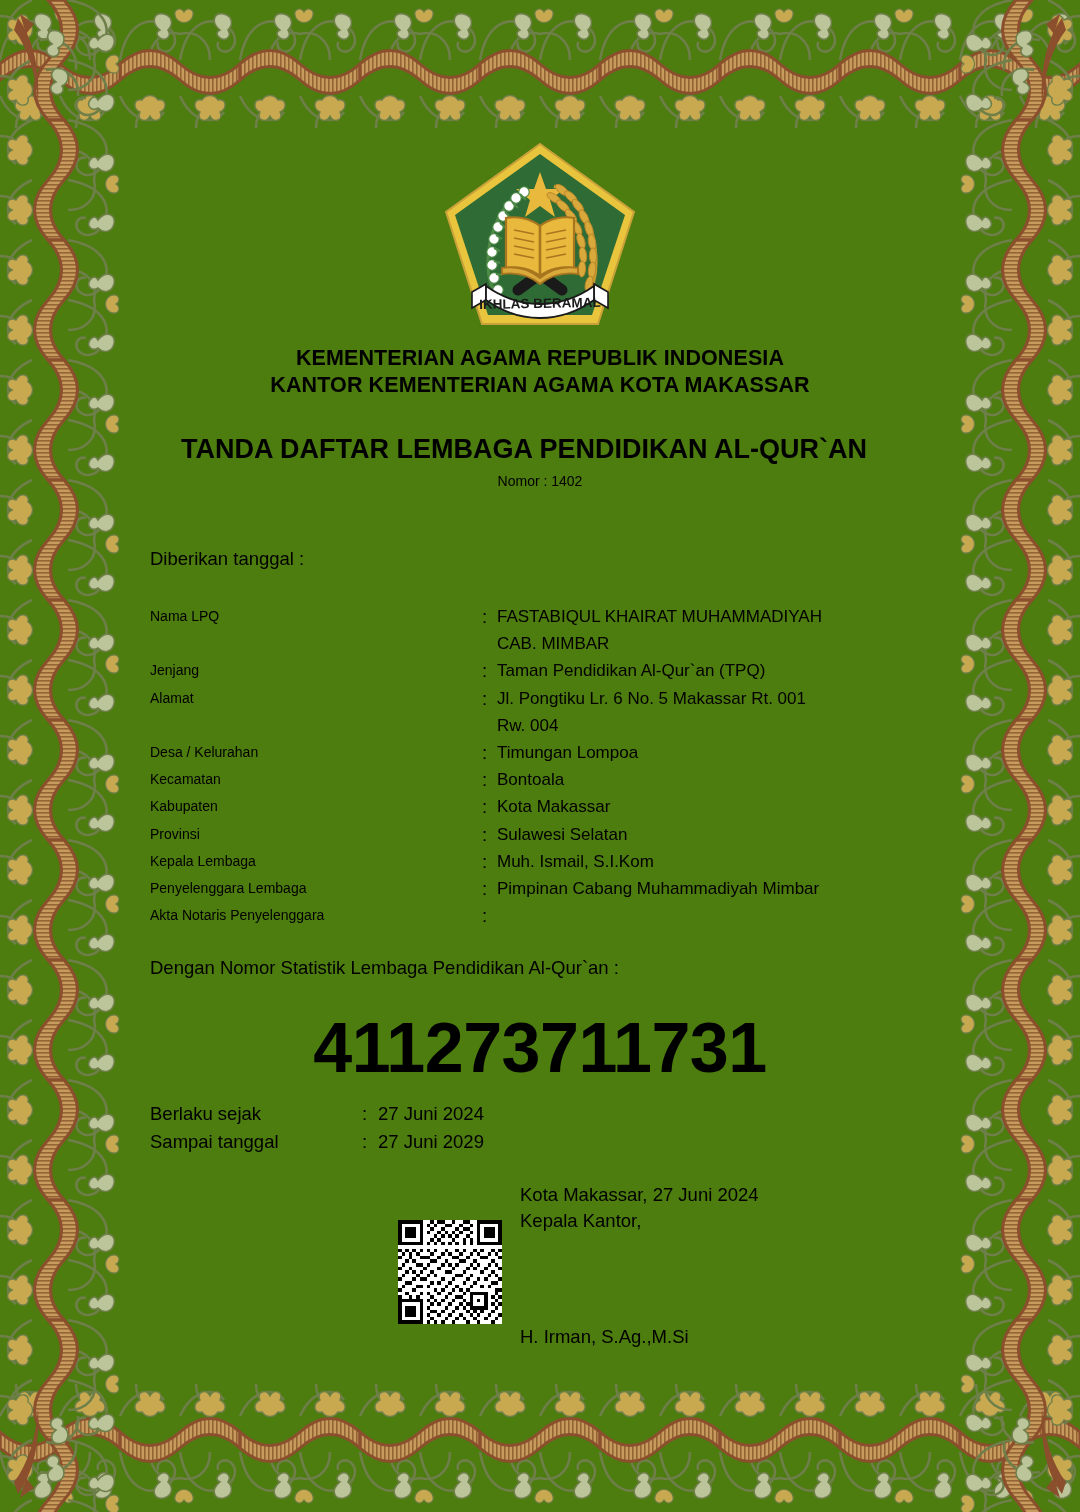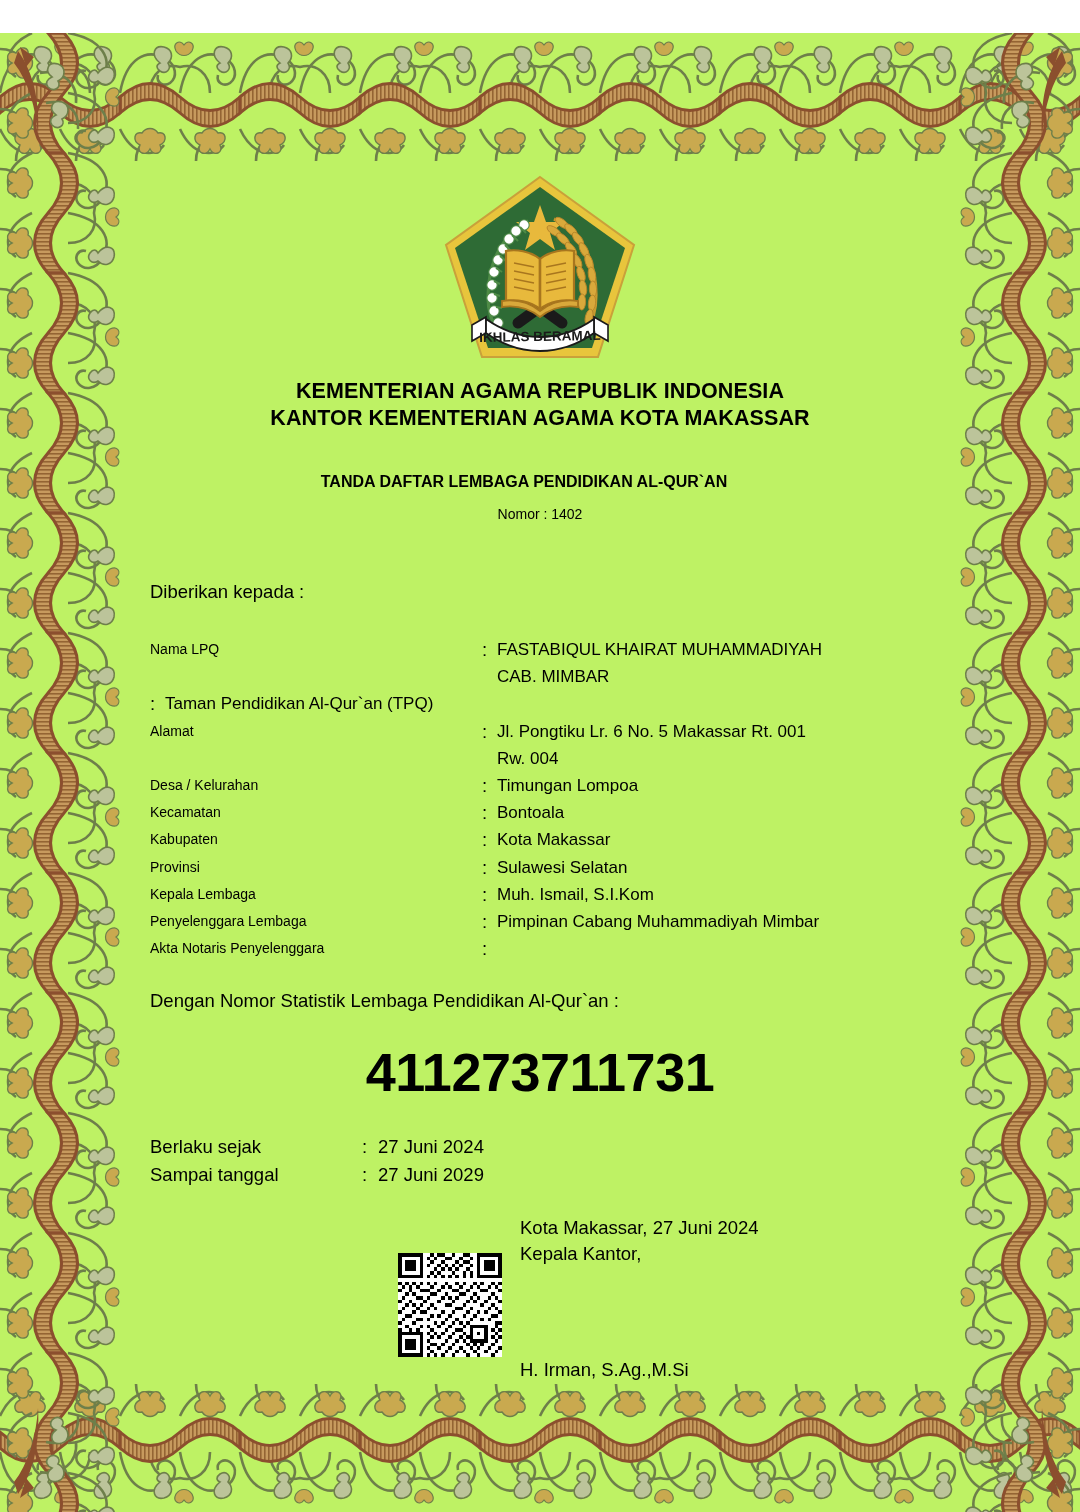--- a/index.html
+++ b/index.html
@@ -1,19 +1,19 @@
 <!DOCTYPE html>
 <html><head>
 <meta charset="utf-8">
 <style>
   html,body{margin:0;padding:0;background:#ffffff;}
   body{width:1080px;height:1512px;position:relative;overflow:hidden;
        font-family:"Liberation Sans","DejaVu Sans",sans-serif;color:#000;}
 
-  #page{position:absolute;inset:0;background:#bef264;margin-top:33px;}
+  #page{position:absolute;inset:0;background:#4d7c0f;}
 
   
   .border-layer{position:absolute;inset:0;pointer-events:none;}
   .edge{position:absolute;}
   .edge-top{left:0;top:0;width:1080px;height:128px;}
   .edge-bottom{left:0;bottom:0;width:1080px;height:128px;transform:scaleY(-1);}
   .edge-left{left:0;top:0;width:128px;height:1512px;}
   .edge-right{right:0;top:0;width:128px;height:1512px;transform:scaleX(-1);}
   .edge svg{display:block;width:100%;height:100%;}
 
@@ -22,37 +22,37 @@
 
   
   .logo-wrap{position:absolute;left:50%;top:140px;transform:translateX(-50%);
              width:196px;height:190px;}
   .logo-wrap svg{display:block;width:196px;height:190px;}
 
   
   .org-block{position:absolute;left:0;top:345px;width:1080px;text-align:center;}
   .org-line{font-size:21.5px;font-weight:bold;letter-spacing:.1px;line-height:27px;}
   .doc-title{position:absolute;left:0;top:434px;width:1048px;text-align:center;
-             font-size:16px;font-weight:bold;line-height:30px;}
+             font-size:27px;font-weight:bold;line-height:30px;}
   .doc-number{position:absolute;left:0;top:468px;width:1080px;text-align:center;
               font-size:14px;line-height:26px;}
 
   
   .given-to{position:absolute;left:150px;top:548px;font-size:18.5px;}
 
   .fields{position:absolute;left:150px;top:603px;width:800px;}
   .frow{display:flex;align-items:flex-start;line-height:27.2px;}
   .flabel{width:332px;flex:0 0 332px;font-size:14px;}
   .fcolon{width:15px;flex:0 0 15px;font-size:18.5px;}
   .fvalue{flex:1;font-size:17px;}
   .fvalue .cont{display:block;}
 
   .nsl-label{position:absolute;left:150px;top:957px;font-size:18.5px;}
   .nsl-number{position:absolute;left:0;top:1008px;width:1080px;text-align:center;
-              font-size:54px;font-weight:bold;letter-spacing:-0.5px;
+              font-size:70px;font-weight:bold;letter-spacing:-0.5px;
               font-family:"Liberation Sans Narrow","Liberation Sans",sans-serif;}
 
   .validity{position:absolute;left:150px;top:1100px;width:600px;}
   .vrow{display:flex;line-height:28px;}
   .vlabel{width:212px;flex:0 0 212px;font-size:18.5px;}
   .vcolon{width:16px;flex:0 0 16px;font-size:18.5px;}
   .vvalue{font-size:18.5px;}
 
   
   .sign-block{position:absolute;left:520px;top:1182px;width:440px;}
@@ -301,32 +301,33 @@
     </div>
 
     <div class="org-block">
       <div class="org-line">KEMENTERIAN AGAMA REPUBLIK INDONESIA</div>
       <div class="org-line">KANTOR KEMENTERIAN AGAMA KOTA MAKASSAR</div>
     </div>
 
     <div class="doc-title">TANDA DAFTAR LEMBAGA PENDIDIKAN AL-QUR`AN</div>
     <div class="doc-number">Nomor : 1402</div>
 
-    <div class="given-to">Diberikan kepada :</div>
+    <div class="given-to">Diberikan tanggal :</div>
 
     <div class="fields">
       <div class="frow">
         <span class="flabel">Nama LPQ</span>
         <span class="fcolon">:</span>
         <span class="fvalue">
           <span>FASTABIQUL KHAIRAT MUHAMMADIYAH</span>
           <span class="cont">CAB. MIMBAR</span>
         </span>
       </div>
       <div class="frow">
+        <span class="flabel">Jenjang</span>
         <span class="fcolon">:</span>
         <span class="fvalue">Taman Pendidikan Al-Qur`an (TPQ)</span>
       </div>
       <div class="frow">
         <span class="flabel">Alamat</span>
         <span class="fcolon">:</span>
         <span class="fvalue">
           <span>Jl. Pongtiku Lr. 6 No. 5 Makassar Rt. 001</span>
           <span class="cont">Rw. 004</span>
         </span>

